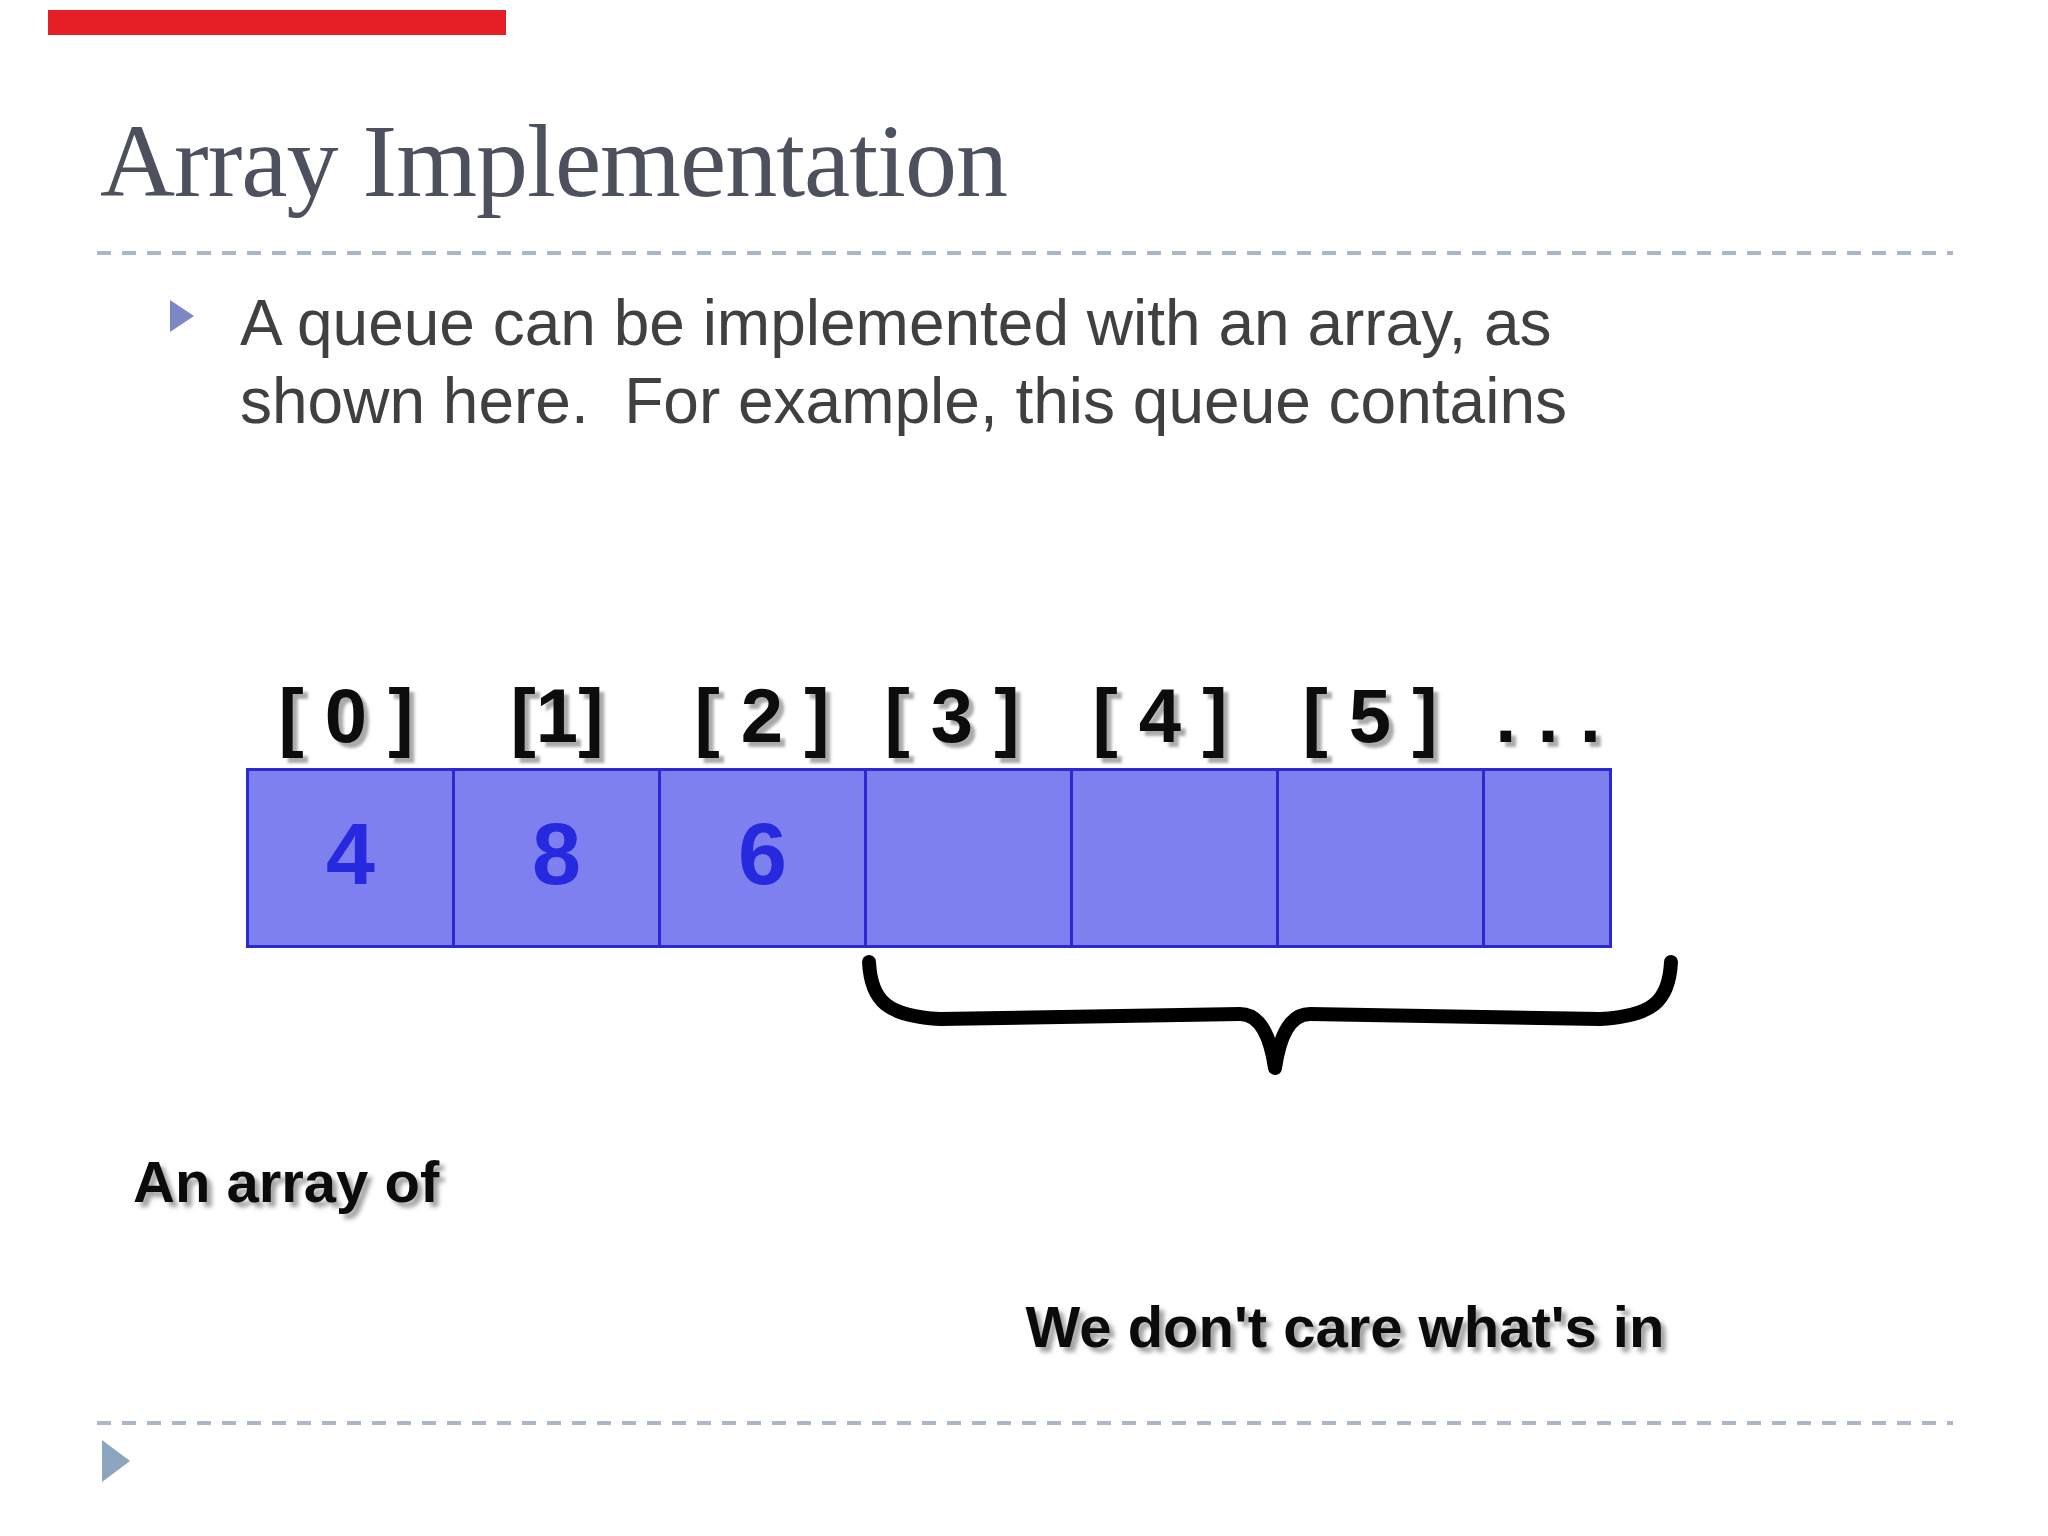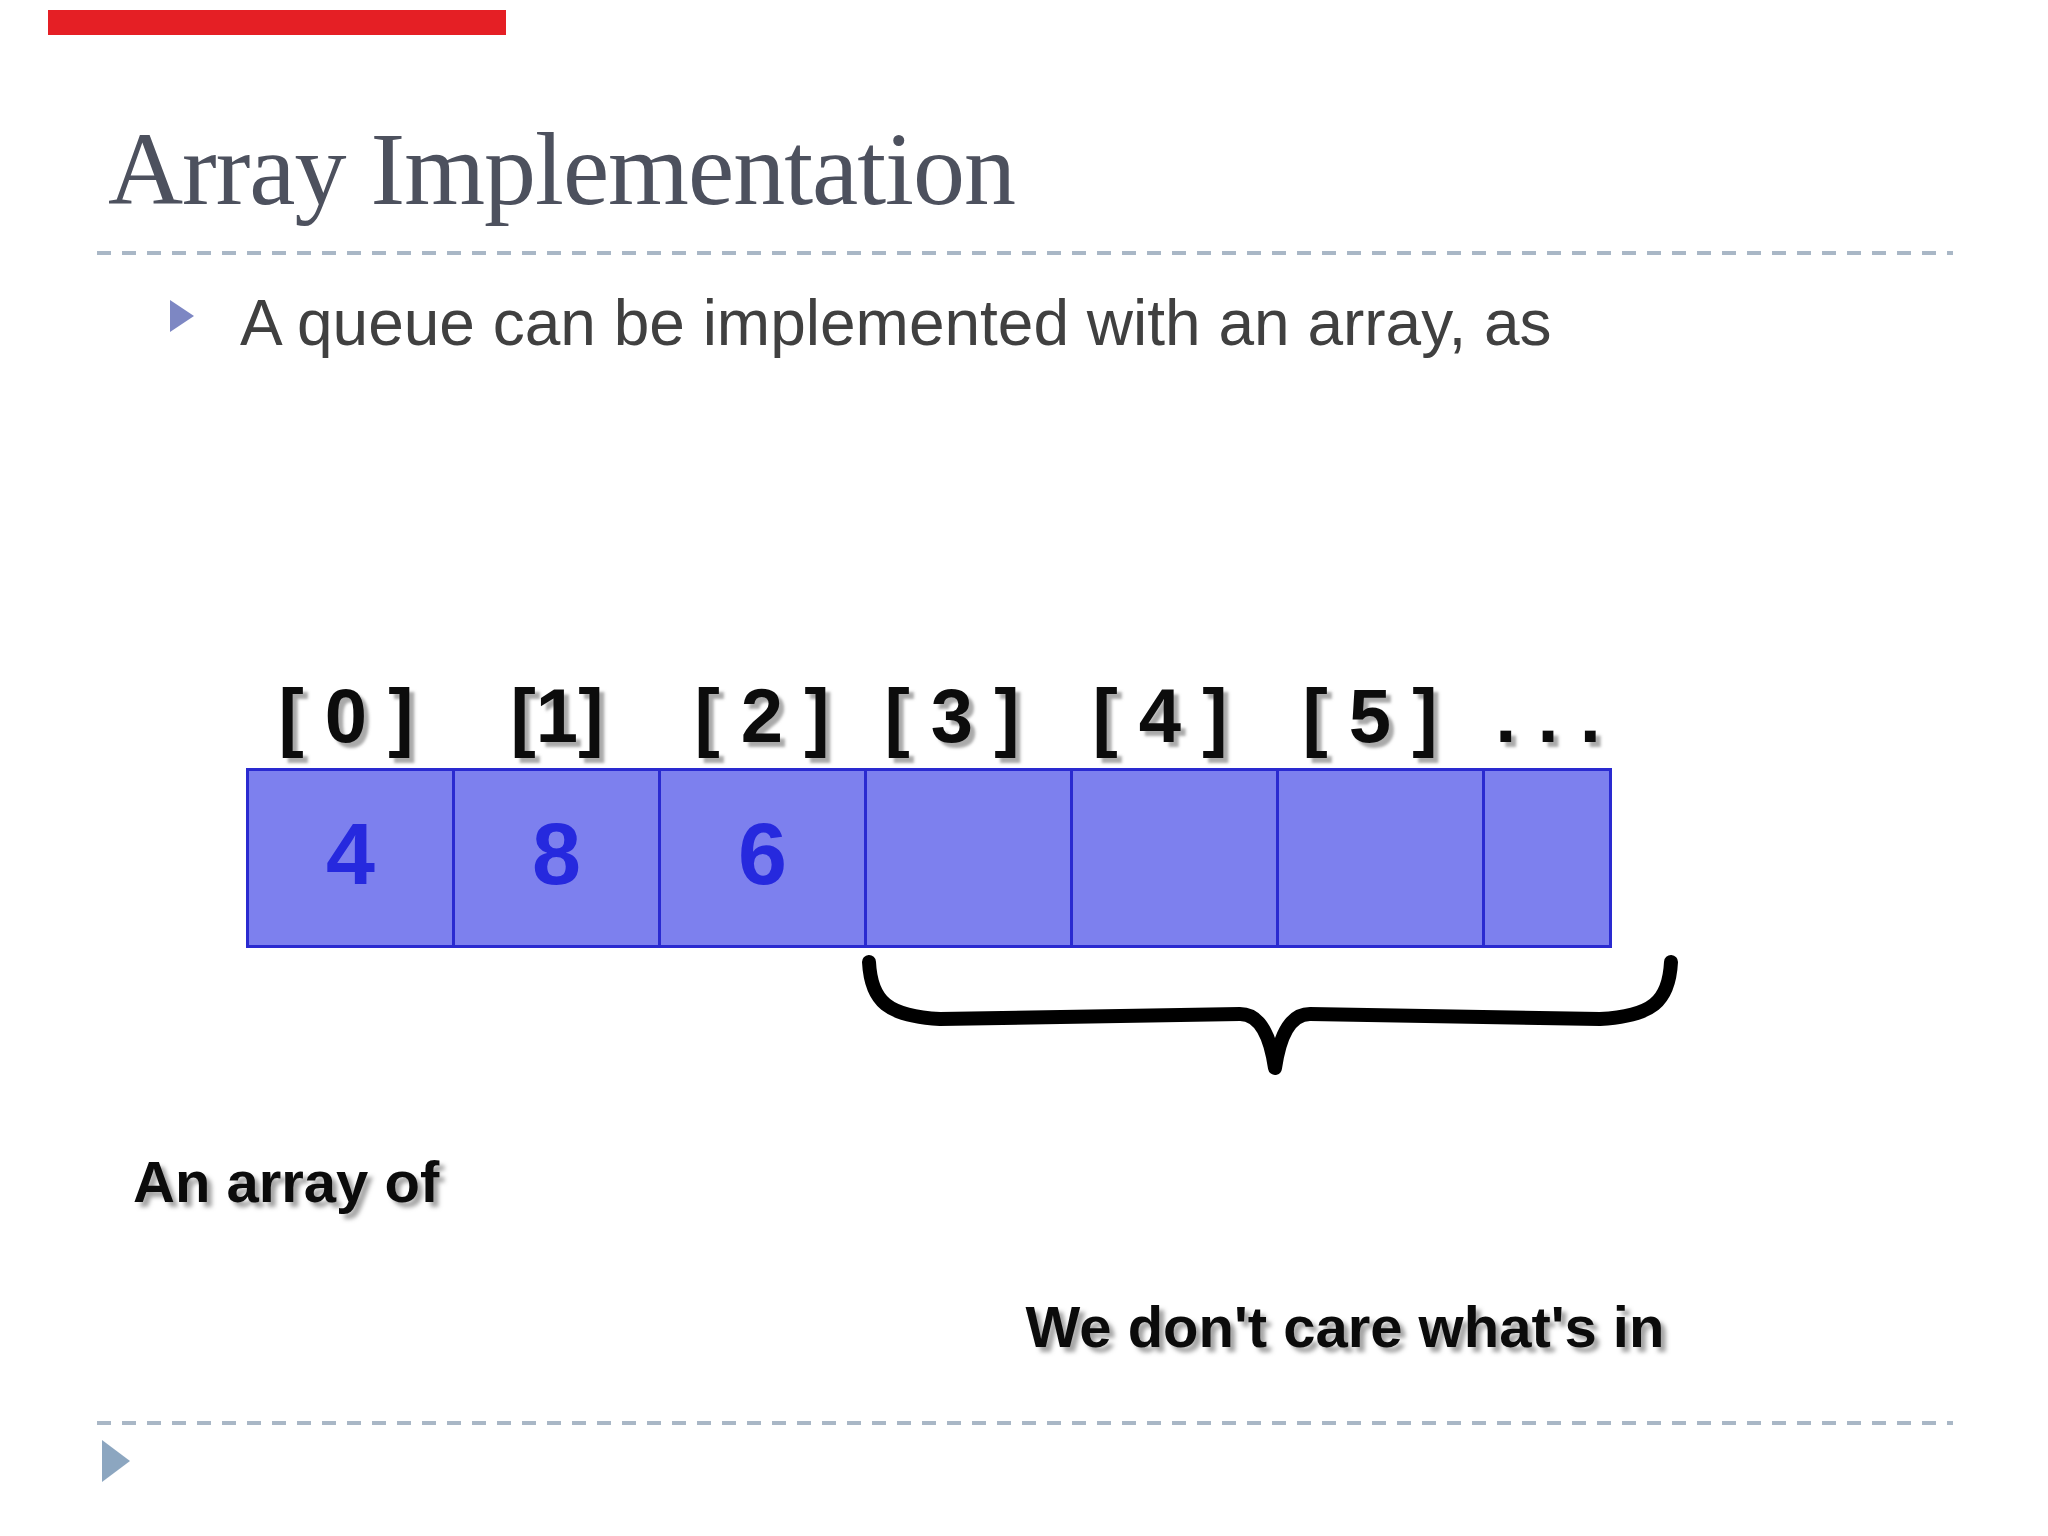--- a/index.html
+++ b/index.html
@@ -10,21 +10,21 @@
     overflow:hidden;
     font-family:"Liberation Sans", sans-serif;
   }
   
   .redbar{
     position:absolute;left:48px;top:10px;width:458px;height:25px;
     background:#e51f25;
   }
   
   .title{
-    position:absolute;left:92px;top:88px;margin:16px;
+    position:absolute;left:92px;top:88px;margin:8px;
     font-family:"Liberation Serif", serif;
     font-weight:normal;
     font-size:104px;line-height:1.25;
     color:#4d515e;
     letter-spacing:-1px;
     white-space:pre;
   }
   
   .dashline{
     position:absolute;left:97px;width:1856px;height:4px;
@@ -107,20 +107,21 @@
 
   <div class="redbar"></div>
 
   <h1 class="title">Array Implementation</h1>
 
   <div class="dashline dash-top"></div>
 
   <div class="bullet-tri"></div>
   <div class="para">
     <div>A queue can be implemented with an array, as</div>
+    <div>shown here.  For example, this queue contains</div>
   </div>
 
   <span class="idx" style="left:346px">[ 0 ]</span>
   <span class="idx" style="left:557px">[1]</span>
   <span class="idx" style="left:762px">[ 2 ]</span>
   <span class="idx" style="left:952px">[ 3 ]</span>
   <span class="idx" style="left:1160px">[ 4 ]</span>
   <span class="idx" style="left:1370px">[ 5 ]</span>
   <span class="idx" style="left:1548px">. . .</span>
 

